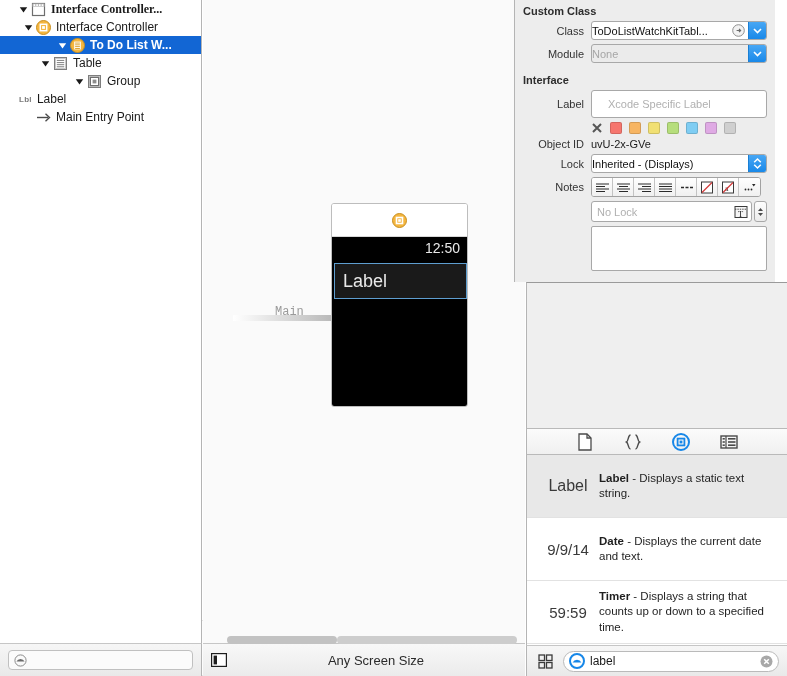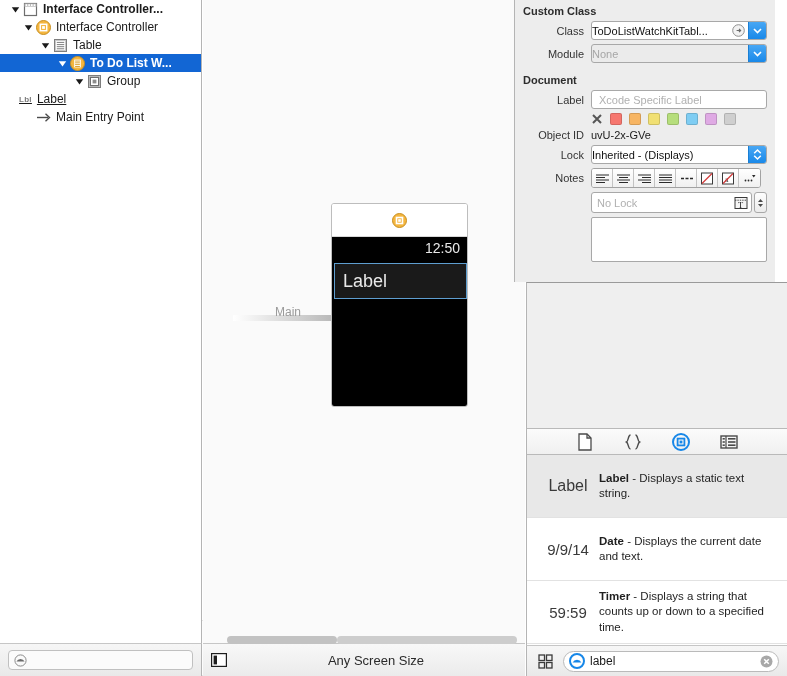--- a/index.html
+++ b/index.html
@@ -69,21 +69,21 @@
     width: 322px; height: 643px;
     background: #fafafa;
     z-index: 2; overflow: hidden;
   }
   .entry-arrow {
     position: absolute; left: 30px; top: 300px;
     width: 130px; height: 36px;
   }
   .entry-label {
     position: absolute; left: 72px; top: 305px;
-    font-size: 12px; color: #9a9a9a;
+    font-size: 12px; color: #9a9a9a; font-family: Liberation Mono, monospace;
   }
   .watch {
     position: absolute; left: 128px; top: 203px;
     width: 137px; height: 204px;
     background: #ffffff;
     border: 1px solid #bdbdbd;
     border-radius: 3px;
     overflow: hidden;
   }
   .watch-titlebar {
@@ -189,24 +189,24 @@
   .combo-text.ph { color: #a6a6a6; }
   .combo-btn {
     width: 18px; height: 19px;
     background: linear-gradient(#4ba9f5, #1787e8);
     border-left: 1px solid #1a7fd4;
     display: flex; align-items: center; justify-content: center;
     flex-shrink: 0;
   }
   .clearcirc { margin-right: 3px; flex-shrink: 0; }
   .textfield {
-    flex: 1; height: 19px; background: #ffffff;
+    flex: 1; height: 28px; background: #ffffff;
     border: 1px solid #a8a8a8; border-radius: 3px;
     display: flex; align-items: center;
-    padding-left: 7px; font-size: 11px;
+    padding-left: 16px; font-size: 11px;
   }
   .textfield.ph-text { color: #b0b0b0; }
   .swatches { display: flex; align-items: center; gap: 7px; }
   .swatch {
     width: 12px; height: 12px; border-radius: 2px;
     border: 1px solid rgba(0,0,0,0.14);
   }
   .seg-group {
     display: flex; border: 1px solid #a2a2a2;
     border-radius: 3px; overflow: hidden; background: #fcfcfc;
@@ -310,21 +310,21 @@
 </head>
 <body>
 
 <div id="app">
 
   <div class="ghost-window"></div>
   <div class="ghost-title">System Preferences</div>
 
   <div class="outline">
     <div id="tree">
-        <div class="tree-row bold" style="padding-left: 10px;">
+        <div class="tree-row bold" style="padding-left: 18px; font-family: Liberation Serif, serif;">
           <span class="disc">
             <svg width="9" height="9" viewBox="0 0 9 9">
               <path d="M0.8 2.3 L8.2 2.3 L4.5 7.4 Z" fill="currentColor"></path>
             </svg>
           </span>
           <span class="tree-icon">
             <svg width="15" height="15" viewBox="0 0 15 15">
               <rect x="1.5" y="1.5" width="12" height="12" fill="#ffffff" stroke="#6e6e6e" stroke-width="1.2"></rect>
               <rect x="1.5" y="1.5" width="12" height="3.2" fill="#b9b9b9"></rect>
               <rect x="2.6" y="2.2" width="1.6" height="1.8" fill="#ffffff"></rect>
@@ -343,72 +343,72 @@
           </span>
           <span class="tree-icon">
             <svg width="15" height="15" viewBox="0 0 15 15">
               <circle cx="7.5" cy="7.5" r="7" fill="#f4b63f" stroke="#c88f21" stroke-width="1"></circle>
               <rect x="4.3" y="4.3" width="6.4" height="6.4" fill="none" stroke="#ffffff" stroke-width="1.5"></rect>
               <rect x="6.1" y="6.1" width="2.8" height="2.8" fill="#ffffff"></rect>
             </svg>
           </span>
           <span class="tree-label">Interface Controller</span>
         </div>
+        <div class="tree-row selected bold" style="padding-left: 57px;">
+          <span class="disc">
+            <svg width="9" height="9" viewBox="0 0 9 9">
+              <path d="M0.8 2.3 L8.2 2.3 L4.5 7.4 Z" fill="currentColor"></path>
+            </svg>
+          </span>
+          <span class="tree-icon">
+            <svg width="15" height="15" viewBox="0 0 15 15">
+              <circle cx="7.5" cy="7.5" r="7" fill="#f4b63f" stroke="#c88f21" stroke-width="1"></circle>
+              <rect x="4.2" y="3.6" width="6.6" height="7.8" fill="#ffffff"></rect>
+              <rect x="5.1" y="4.6" width="4.8" height="0.9" fill="#d89b22"></rect>
+              <rect x="5.1" y="6.3999999999999995" width="4.8" height="0.9" fill="#d89b22"></rect>
+              <rect x="5.1" y="8.2" width="4.8" height="0.9" fill="#d89b22"></rect>
+              <rect x="5.1" y="10" width="4.8" height="0.9" fill="#d89b22"></rect>
+            </svg>
+          </span>
+          <span class="tree-label">To Do List W...</span>
+        </div>
         <div class="tree-row" style="padding-left: 40px;">
           <span class="disc">
             <svg width="9" height="9" viewBox="0 0 9 9">
               <path d="M0.8 2.3 L8.2 2.3 L4.5 7.4 Z" fill="currentColor"></path>
             </svg>
           </span>
           <span class="tree-icon">
             <svg width="15" height="15" viewBox="0 0 15 15">
               <rect x="1.5" y="1.5" width="12" height="12" fill="#c9c9c9" stroke="#7e7e7e" stroke-width="1"></rect>
               <rect x="3" y="3" width="9" height="9" fill="#ffffff"></rect>
               <rect x="3.8" y="3.9" width="7.4" height="1.1" fill="#8c8c8c"></rect>
               <rect x="3.8" y="6" width="7.4" height="1.1" fill="#8c8c8c"></rect>
               <rect x="3.8" y="8.1" width="7.4" height="1.1" fill="#8c8c8c"></rect>
               <rect x="3.8" y="10.200000000000001" width="7.4" height="1.1" fill="#8c8c8c"></rect>
             </svg>
           </span>
           <span class="tree-label">Table</span>
         </div>
-        <div class="tree-row selected bold" style="padding-left: 57px;">
-          <span class="disc">
-            <svg width="9" height="9" viewBox="0 0 9 9">
-              <path d="M0.8 2.3 L8.2 2.3 L4.5 7.4 Z" fill="currentColor"></path>
-            </svg>
-          </span>
-          <span class="tree-icon">
-            <svg width="15" height="15" viewBox="0 0 15 15">
-              <circle cx="7.5" cy="7.5" r="7" fill="#f4b63f" stroke="#c88f21" stroke-width="1"></circle>
-              <rect x="4.2" y="3.6" width="6.6" height="7.8" fill="#ffffff"></rect>
-              <rect x="5.1" y="4.6" width="4.8" height="0.9" fill="#d89b22"></rect>
-              <rect x="5.1" y="6.3999999999999995" width="4.8" height="0.9" fill="#d89b22"></rect>
-              <rect x="5.1" y="8.2" width="4.8" height="0.9" fill="#d89b22"></rect>
-              <rect x="5.1" y="10" width="4.8" height="0.9" fill="#d89b22"></rect>
-            </svg>
-          </span>
-          <span class="tree-label">To Do List W...</span>
-        </div>
         <div class="tree-row" style="padding-left: 74px;">
           <span class="disc">
             <svg width="9" height="9" viewBox="0 0 9 9">
               <path d="M0.8 2.3 L8.2 2.3 L4.5 7.4 Z" fill="currentColor"></path>
             </svg>
           </span>
           <span class="tree-icon">
             <svg width="15" height="15" viewBox="0 0 15 15">
               <rect x="1.5" y="1.5" width="12" height="12" fill="#c9c9c9" stroke="#7e7e7e" stroke-width="1"></rect>
               <rect x="3.4" y="3.4" width="8.2" height="8.2" fill="#ffffff" stroke="#6f6f6f" stroke-width="1.2"></rect>
               <rect x="5.6" y="5.6" width="3.8" height="3.8" fill="#8c8c8c"></rect>
             </svg>
           </span>
           <span class="tree-label">Group</span>
         </div>
-        <div class="tree-row" style=" text-decoration: underline;">
+        <div class="tree-row" style="">
           <span class="disc"></span>
           <span class="lbl-tag">Lbl</span>
           <span class="tree-label">Label</span>
         </div>
         <div class="tree-row" style="padding-left: 23px;">
           <span class="disc"></span>
           <span class="tree-icon">
             <svg width="15" height="15" viewBox="0 0 15 15">
               <path d="M1 7.5 H12" stroke="#4a4a4a" stroke-width="1.4" fill="none"></path>
               <path d="M9.5 3.8 L13.5 7.5 L9.5 11.2" stroke="#4a4a4a" stroke-width="1.4" fill="none"></path>
@@ -497,21 +497,21 @@
       <div class="combo disabled">
         <span class="combo-text ph">None</span>
         <div class="combo-btn">
           <svg width="9" height="7" viewBox="0 0 9 7">
               <path d="M1 2 L4.5 5.5 L8 2" fill="none" stroke="#ffffff" stroke-width="1.6"></path>
             </svg>
         </div>
       </div>
     </div>
 
-    <div class="sec-title" style="margin-top:6px;">Document</div>
+    <div class="sec-title" style="margin-top:6px;">Interface</div>
 
     <div class="frow">
       <div class="flabel">Label</div>
       <div class="textfield ph-text">Xcode Specific Label</div>
     </div>
 
     <div class="frow">
       <div class="flabel"></div>
       <div class="swatches" id="swatches">
           <span style="display: flex; align-items: center;">

